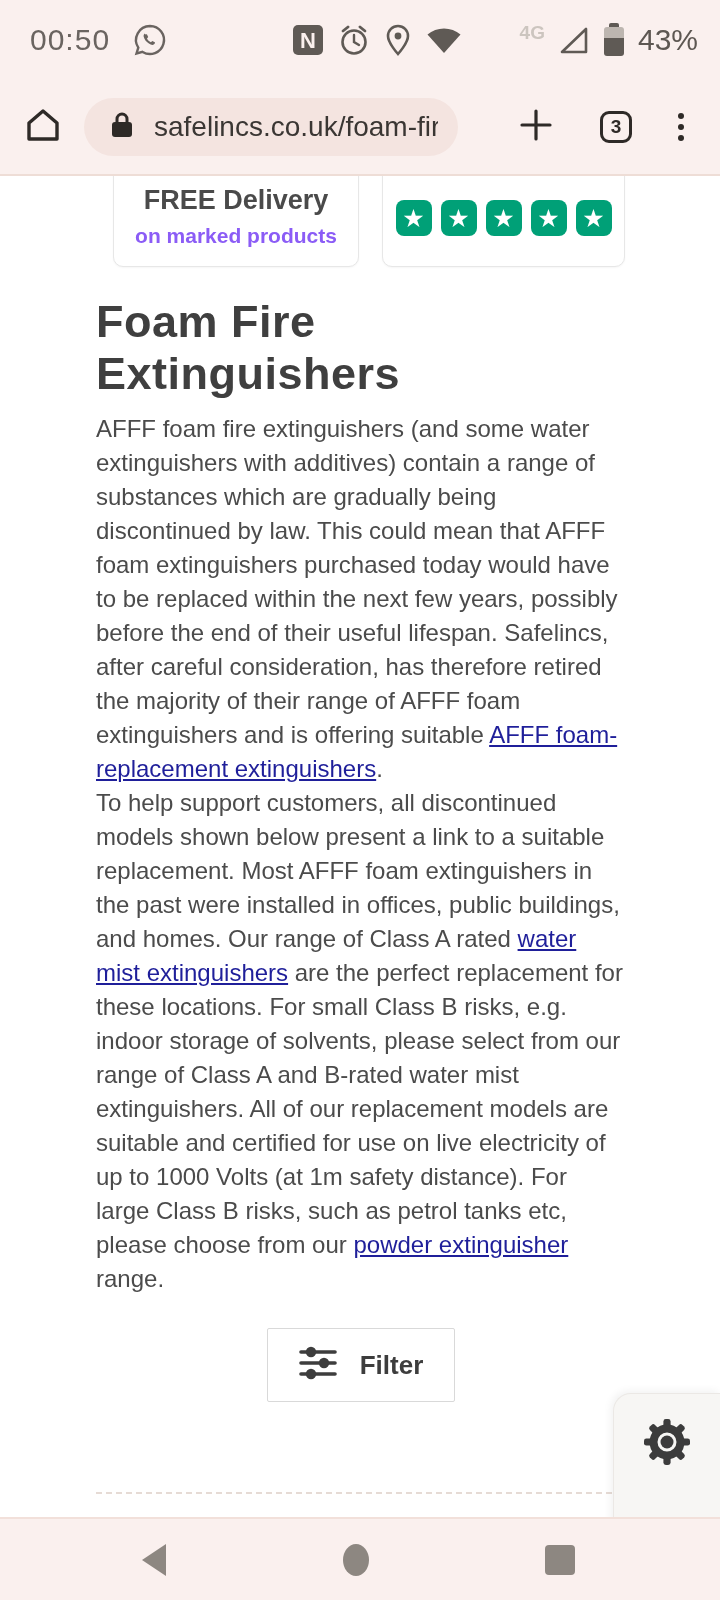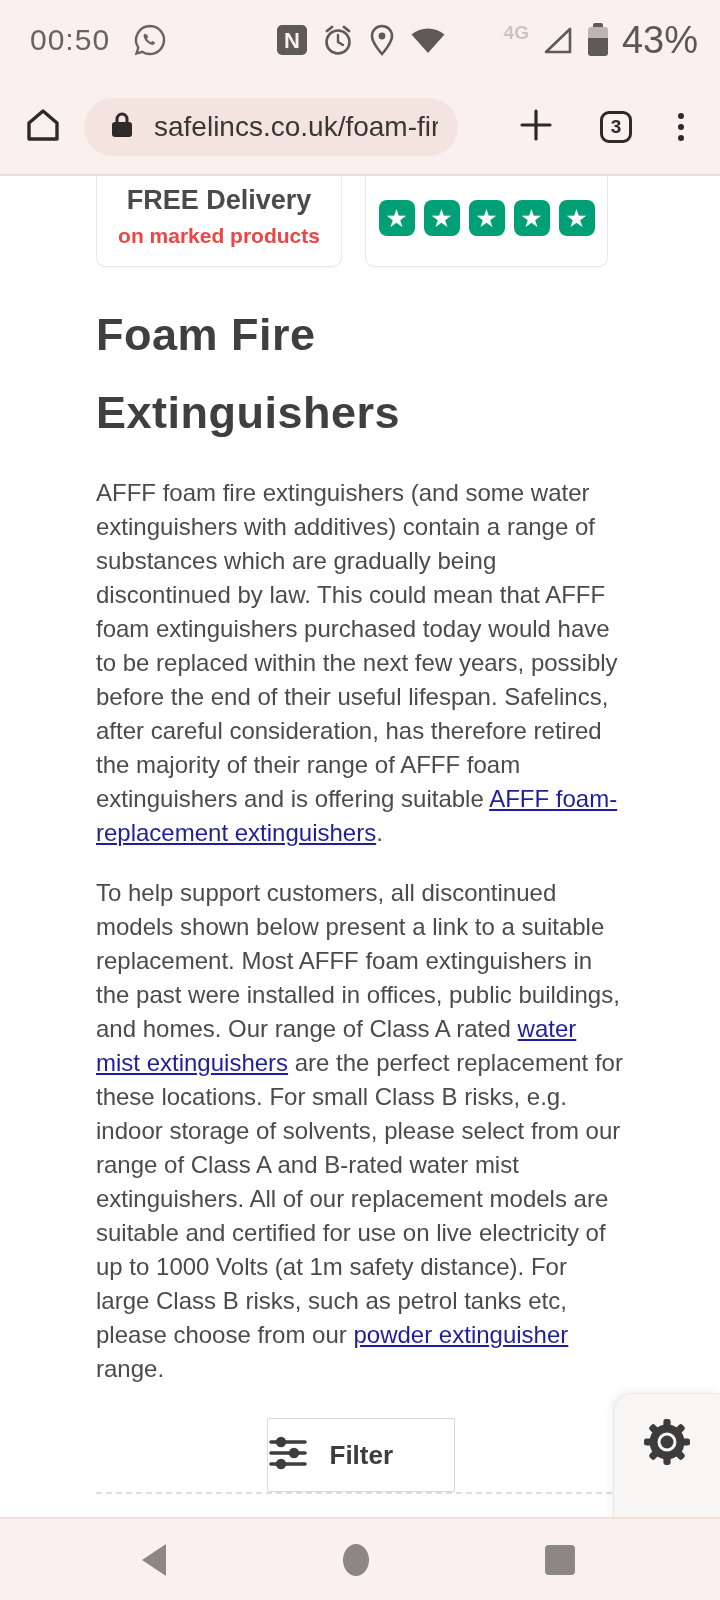--- a/index.html
+++ b/index.html
@@ -17,21 +17,21 @@
   }
   .sb-left { display:flex; align-items:center; gap:22px; }
   .sb-time { font-size:30px; color:#6a6460; letter-spacing:1px; }
   .sb-right { display:flex; align-items:center; gap:13px; }
   .sb-icon { display:flex; align-items:center; }
   .net-label { font-size:19px; color:#ccc5bf; font-weight:bold; position:relative; top:-7px;margin-left:44px; }
   .battery { width:22px; height:34px; display:flex; flex-direction:column; align-items:center; }
   .battery .nub { width:10px; height:4px; background:#5f5a55; border-radius:2px 2px 0 0; }
   .battery .bodyb { width:20px; height:29px; border-radius:3px;
      background:linear-gradient(to top, #5f5a55 62%, #bdb6b0 62%); }
-  .sb-batt-text { font-size:38px; color:#5d5752; }
+  .sb-batt-text { font-size:30px; color:#5d5752; }
   
   .browserbar {
     height:96px; background:#faf0ee; display:flex; align-items:center;
     padding:0 24px; gap:0; border-bottom:2px solid #eeddd6;
   }
   .omnibox {
     margin-left:22px; width:374px; height:58px; border-radius:29px;
     background:#f4e4e0; display:flex; align-items:center; padding:0 20px 0 26px;
     overflow:hidden; flex:none;
   }
@@ -45,50 +45,50 @@
     display:flex; align-items:center; justify-content:center;
     font-size:19px; font-weight:bold; color:#2e2a27;
   }
   .kebab { display:flex; flex-direction:column; gap:5px; }
   .kebab span { width:6px; height:6px; border-radius:50%; background:#2e2a27; }
   
   .page {
     height:1341px; background:#ffffff; overflow:hidden; position:relative;
     padding:0 95px 0 96px;
   }
-  .badge-row { display:flex; gap:23px; margin-top:-26px; }
+  .badge-row { display:flex; gap:23px; margin-top:-26px;justify-content:flex-end; }
   .badge-card {
     background:#fff; border:1px solid #e7e7e7; border-radius:10px;
     box-shadow:0 1px 2px rgba(0,0,0,0.04); height:117px;
     display:flex; flex-direction:column; align-items:center; justify-content:flex-end;
     padding-bottom:18px;
   }
   .card-delivery { width:246px; }
   .card-feedback { width:243px; }
   .badge-title { font-size:27px; font-weight:bold; color:#4a4a4a; }
-  .badge-sub { font-size:21px; font-weight:bold; color:#ef4444; margin-top:8px; }
+  .badge-sub { font-size:21px; font-weight:bold; color:#8b5cf6; margin-top:8px; }
   .stars { display:flex; gap:9px; margin-bottom:12px; }
   .star-tile {
     width:36px; height:36px; border-radius:8px; background:var(--star,#00a077);
     display:flex; align-items:center; justify-content:center;
     color:#fff; font-size:25px; line-height:1;
     font-family:"DejaVu Sans", sans-serif;
   }
   h1.page-title {
-    margin-top:29px; font-size:45px; line-height:78px; font-weight:bold;
+    margin-top:29px; font-size:45px; line-height:52px; font-weight:bold;
     color:#3f3f3f; letter-spacing:0.5px;
   }
   .body-copy { font-size:24px; line-height:34px; color:#4b4b4b; }
-  .para1 { margin-top:24px; }
-  .para2 { margin-top:26px; }
+  .para1 { margin-top:12px; }
+  .para2 { }
   .inline-link { color:var(--link,#1f1f9a); text-decoration:underline; }
   .filter-btn {
     margin:32px auto 0; width:188px; height:74px; background:#fff;
     border:1px solid #d9d9d9; border-radius:2px;
-    display:flex; align-items:center; justify-content:flex-start; gap:22px;
+    display:flex; align-items:center; justify-content:center; gap:22px;
     cursor:pointer;
   }
   .filter-label { font-size:26px; font-weight:bold; color:#3d3d3d; }
   .dashed-divider {
     position:absolute; left:96px; right:98px; top:1316px;
     border-top:2px dashed #e6dbd5;
   }
   .gear-panel {
     position:absolute; right:0; top:1217px; width:107px; height:150px;
     background:#f7f6f4; border-top-left-radius:18px;

